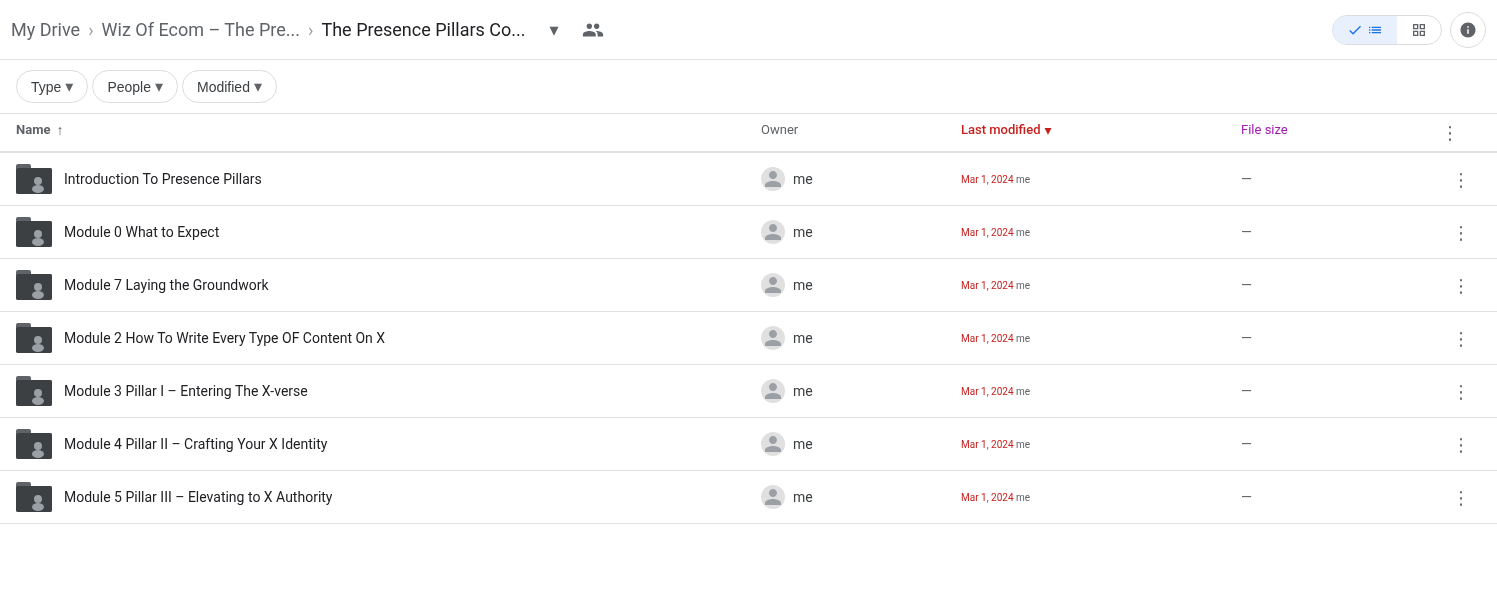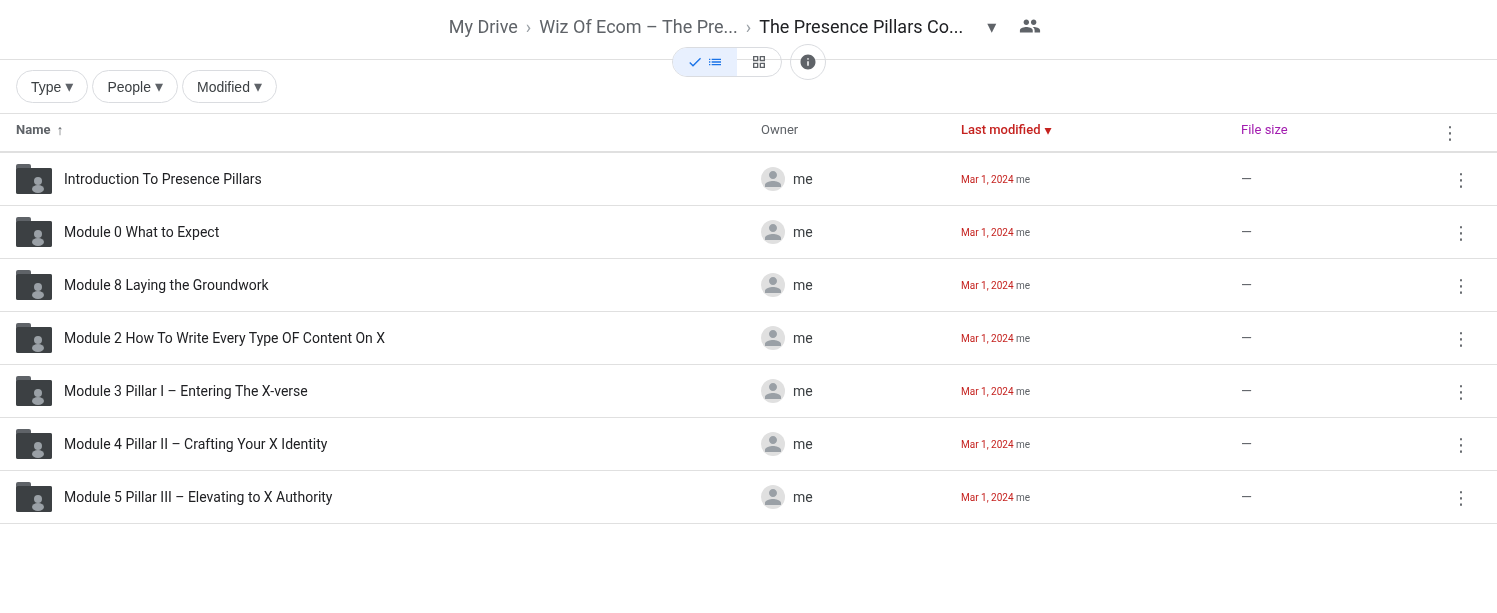--- a/index.html
+++ b/index.html
@@ -5,21 +5,20 @@
     * { box-sizing: border-box; margin: 0; padding: 0; }
     body { font-family: 'Google Sans', Roboto, Arial, sans-serif; background: #fff; color: #202124; font-size: 14px; }
 
     
     .header {
       display: flex;
       align-items: center;
       padding: 8px 11px;
       border-bottom: 1px solid #e0e0e0;
       height: 60px;
-      flex-direction: column;
     }
     .breadcrumb {
       display: flex;
       align-items: center;
       flex: 1;
       gap: 8px;
       font-size: 18px;
       color: #5f6368;
     }
     .breadcrumb-separator {
@@ -368,21 +367,21 @@
       <div class="folder-icon-wrap">
         <svg class="folder-svg" viewBox="0 0 36 30" fill="none" xmlns="http://www.w3.org/2000/svg">
           <rect x="0" y="4" width="36" height="26" rx="2" fill="#5f6368"></rect>
           <rect x="0" y="0" width="15" height="6" rx="2" fill="#5f6368"></rect>
           <rect x="0" y="4" width="36" height="26" rx="2" fill="#3c4043"></rect>
 
           <circle cx="22" cy="17" r="4" fill="#9aa0a6"></circle>
           <ellipse cx="22" cy="25" rx="6" ry="4" fill="#9aa0a6"></ellipse>
         </svg>
       </div>
-      <span>Module 8 Laying the Groundwork</span>
+      <span>Module 7 Laying the Groundwork</span>
     </div>
     <div class="cell-owner">
       <div class="avatar">
         <svg width="20" height="20" viewBox="0 0 24 24" fill="#9aa0a6">
           <path d="M12 12c2.7 0 4.8-2.1 4.8-4.8S14.7 2.4 12 2.4 7.2 4.5 7.2 7.2 9.3 12 12 12zm0 2.4c-3.2 0-9.6 1.6-9.6 4.8v2.4h19.2v-2.4c0-3.2-6.4-4.8-9.6-4.8z"></path>
         </svg>
       </div>
       <span>me</span>
     </div>
     <div class="cell-modified">

